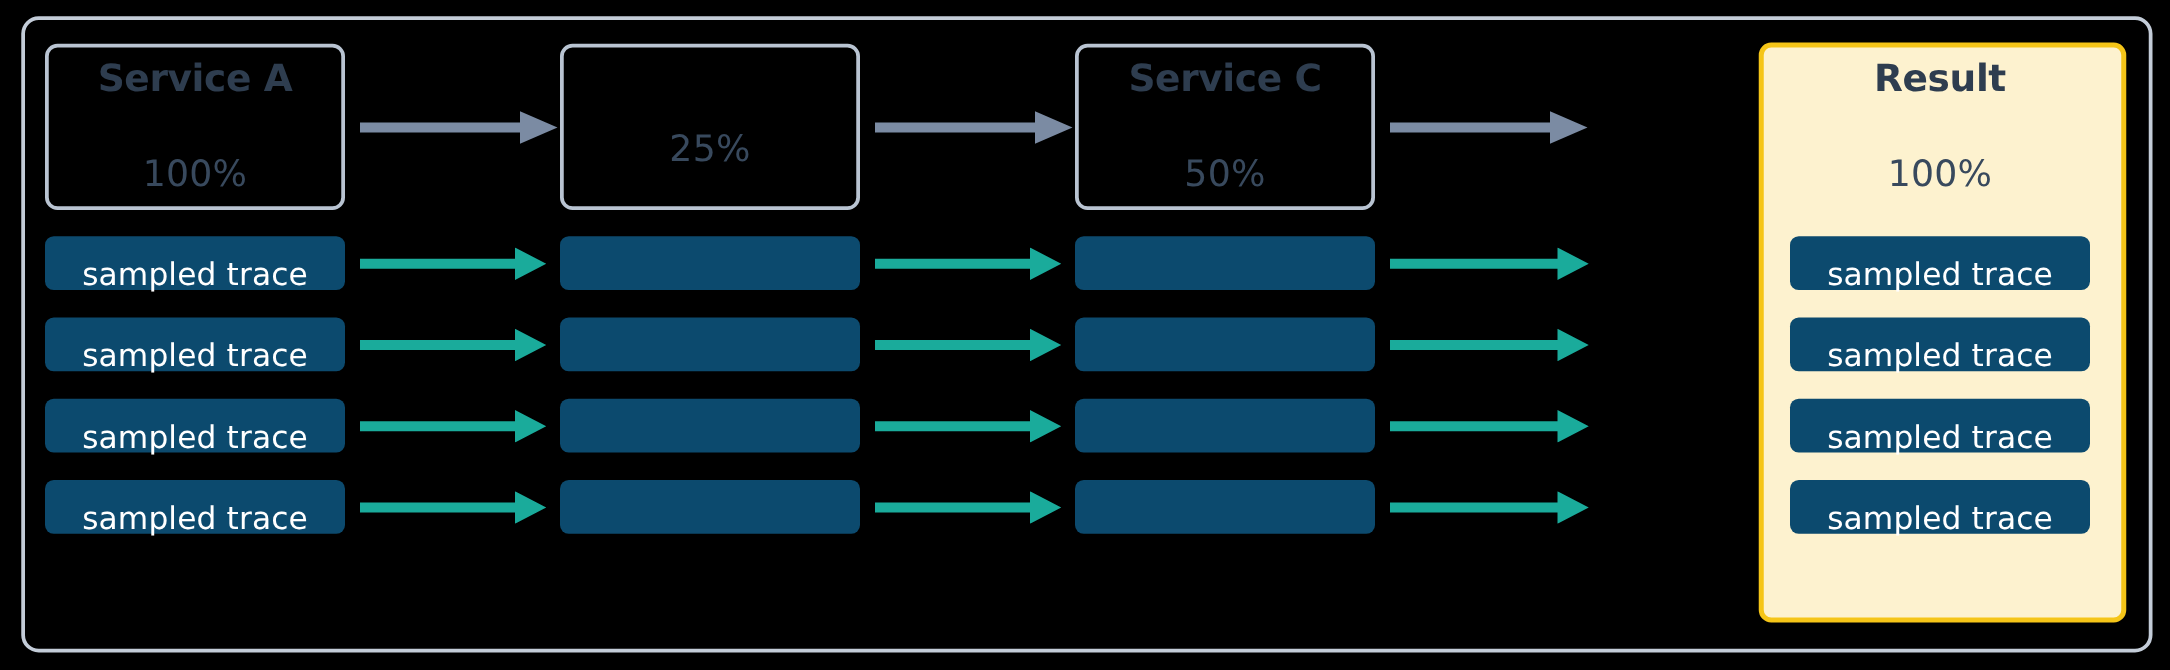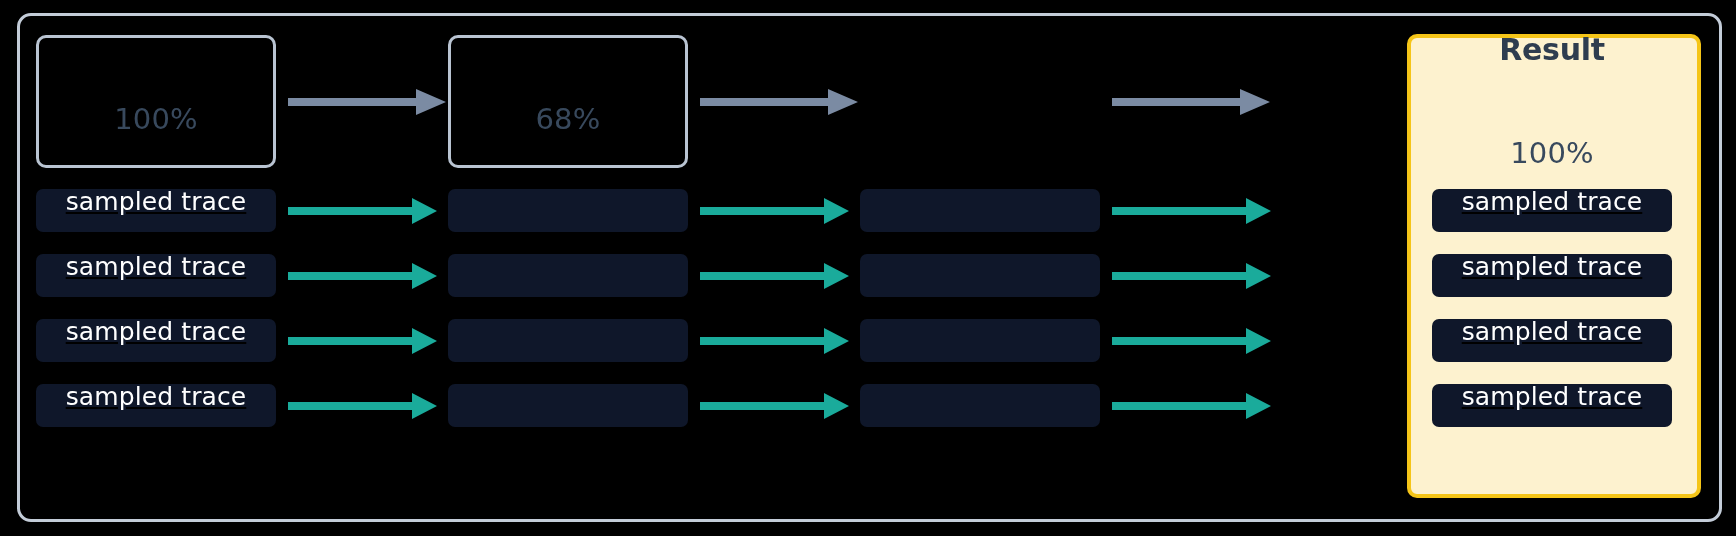--- a/index.html
+++ b/index.html
@@ -81,26 +81,25 @@
     letter-spacing: 0.2px;
     margin-top: 36px;
   }
 
   
   .trace-bar {
     position: absolute;
     width: 240px;
     height: 43px;
     box-sizing: border-box;
-    background: #0f172a;
+    background: #0c4a6e;
     border-radius: 7px;
     display: flex;
-    align-items: flex-start;
+    align-items: flex-end;
     justify-content: center;
-    text-decoration: underline;
   }
   .trace-bar.in-result {
     width: 240px;
   }
   .trace-label {
     font-size: 25px;
     color: #ffffff;
     letter-spacing: 0.1px;
     line-height: 1;
   }
@@ -114,29 +113,34 @@
 </head>
 <body>
 
 <div id="stage">
 
   <div class="outer-frame"></div>
 
   <div class="result-panel"></div>
 
   <div class="svc-box" style="left:36px;">
+    <div class="svc-name">Service A</div>
     <div class="svc-pct">100%</div>
   </div>
 
   <div class="svc-box" style="left:448px;">
-    <div class="svc-pct">68%</div>
-  </div>
-
-
-  <div class="svc-box result-head" style="left:1432px;justify-content:space-between;">
+    <div class="svc-pct">25%</div>
+  </div>
+
+  <div class="svc-box" style="left:860px;">
+    <div class="svc-name">Service C</div>
+    <div class="svc-pct">50%</div>
+  </div>
+
+  <div class="svc-box result-head" style="left:1432px;">
     <div class="svc-name">Result</div>
     <div class="svc-pct">100%</div>
   </div>
 
   <svg class="arrow" style="left:288px;top:88px;" width="160" height="28" viewBox="0 0 160 28">
     <path d="M0 10 H128 V1 L158 14 L128 27 V18 H0 Z" fill="#7b8ba3"></path>
   </svg>
   <svg class="arrow" style="left:700px;top:88px;" width="160" height="28" viewBox="0 0 160 28">
     <path d="M0 10 H128 V1 L158 14 L128 27 V18 H0 Z" fill="#7b8ba3"></path>
   </svg>

